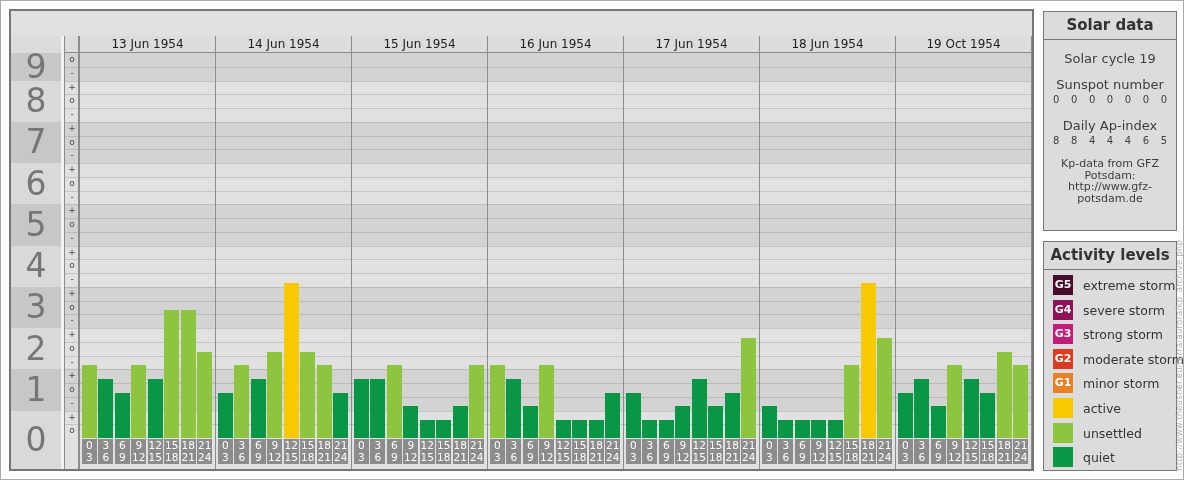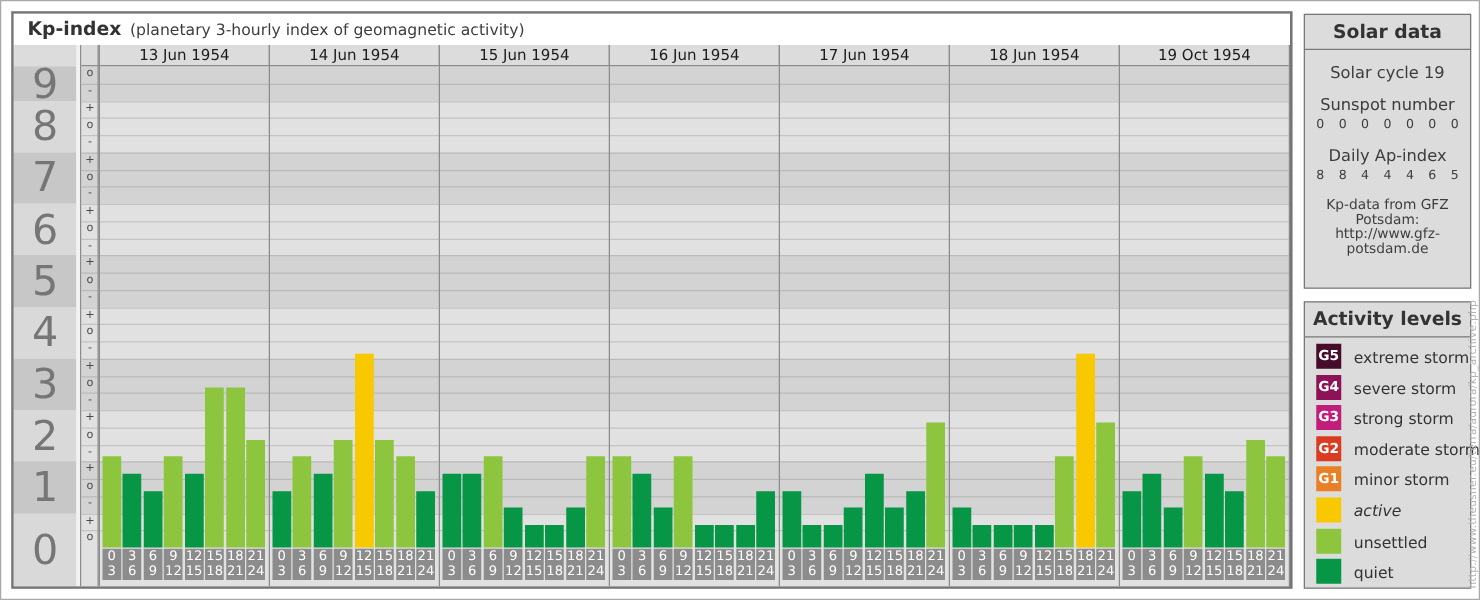--- a/index.html
+++ b/index.html
@@ -30,23 +30,20 @@
   .leg-swatch{position:absolute;left:0;top:0;width:20px;height:20px;text-align:center;font-size:11px;font-weight:bold;color:#fff;line-height:20px;}
   .leg-label{position:absolute;left:30px;top:1px;font-size:12.5px;color:#333;line-height:19px;white-space:nowrap;}
   #watermark{right:-1px;bottom:8px;writing-mode:vertical-rl;transform:rotate(180deg);font-size:8.5px;color:#b2b2b2;letter-spacing:0.2px;}
 </style>
 </head>
 <body>
 
 <div id="screen">
 
   <div id="main-panel" class="abs">
-    <div id="title-bar" class="abs">
-      <span class="t1">Kp-index</span><span class="t2">(planetary 3-hourly index of geomagnetic activity)</span>
-    </div>
     <div id="chart" class="abs" style="left:0;top:25px;width:1021px;height:433px;">
         <div class="numband abs" style="left: 0px; top: 17px; width: 50px; height: 27.5px; background: rgb(199, 199, 199);"></div>
         <div class="band abs" style="left: 54px; top: 17px; width: 966px; height: 27.5px; background: rgb(211, 211, 211);"></div>
         <div class="bignum abs" style="left: 0px; top: 13.75px;">9</div>
         <div class="numband abs" style="left: 0px; top: 44.5px; width: 50px; height: 41.25px; background: rgb(217, 217, 217);"></div>
         <div class="band abs" style="left: 54px; top: 44.5px; width: 966px; height: 41.25px; background: rgb(225, 225, 225);"></div>
         <div class="bignum abs" style="left: 0px; top: 48.125px;">8</div>
         <div class="numband abs" style="left: 0px; top: 85.75px; width: 50px; height: 41.25px; background: rgb(199, 199, 199);"></div>
         <div class="band abs" style="left: 54px; top: 85.75px; width: 966px; height: 41.25px; background: rgb(211, 211, 211);"></div>
         <div class="bignum abs" style="left: 0px; top: 89.375px;">7</div>
@@ -474,21 +471,21 @@
           <div class="leg-label">strong storm</div>
         </div>
         <div class="leg-row" style="top: 106.8px;">
           <div class="leg-swatch" style="background: rgb(218, 59, 33);">G2</div>
           <div class="leg-label">moderate storm</div>
         </div>
         <div class="leg-row" style="top: 131.4px;">
           <div class="leg-swatch" style="background: rgb(233, 128, 38);">G1</div>
           <div class="leg-label">minor storm</div>
         </div>
-        <div class="leg-row" style="top: 156px; font-style: italic;">
+        <div class="leg-row" style="top: 156px;">
           <div class="leg-swatch" style="background: rgb(248, 200, 0);"></div>
           <div class="leg-label">active</div>
         </div>
         <div class="leg-row" style="top: 180.6px;">
           <div class="leg-swatch" style="background: rgb(141, 198, 62);"></div>
           <div class="leg-label">unsettled</div>
         </div>
         <div class="leg-row" style="top: 205.2px;">
           <div class="leg-swatch" style="background: rgb(6, 150, 69);"></div>
           <div class="leg-label">quiet</div>

